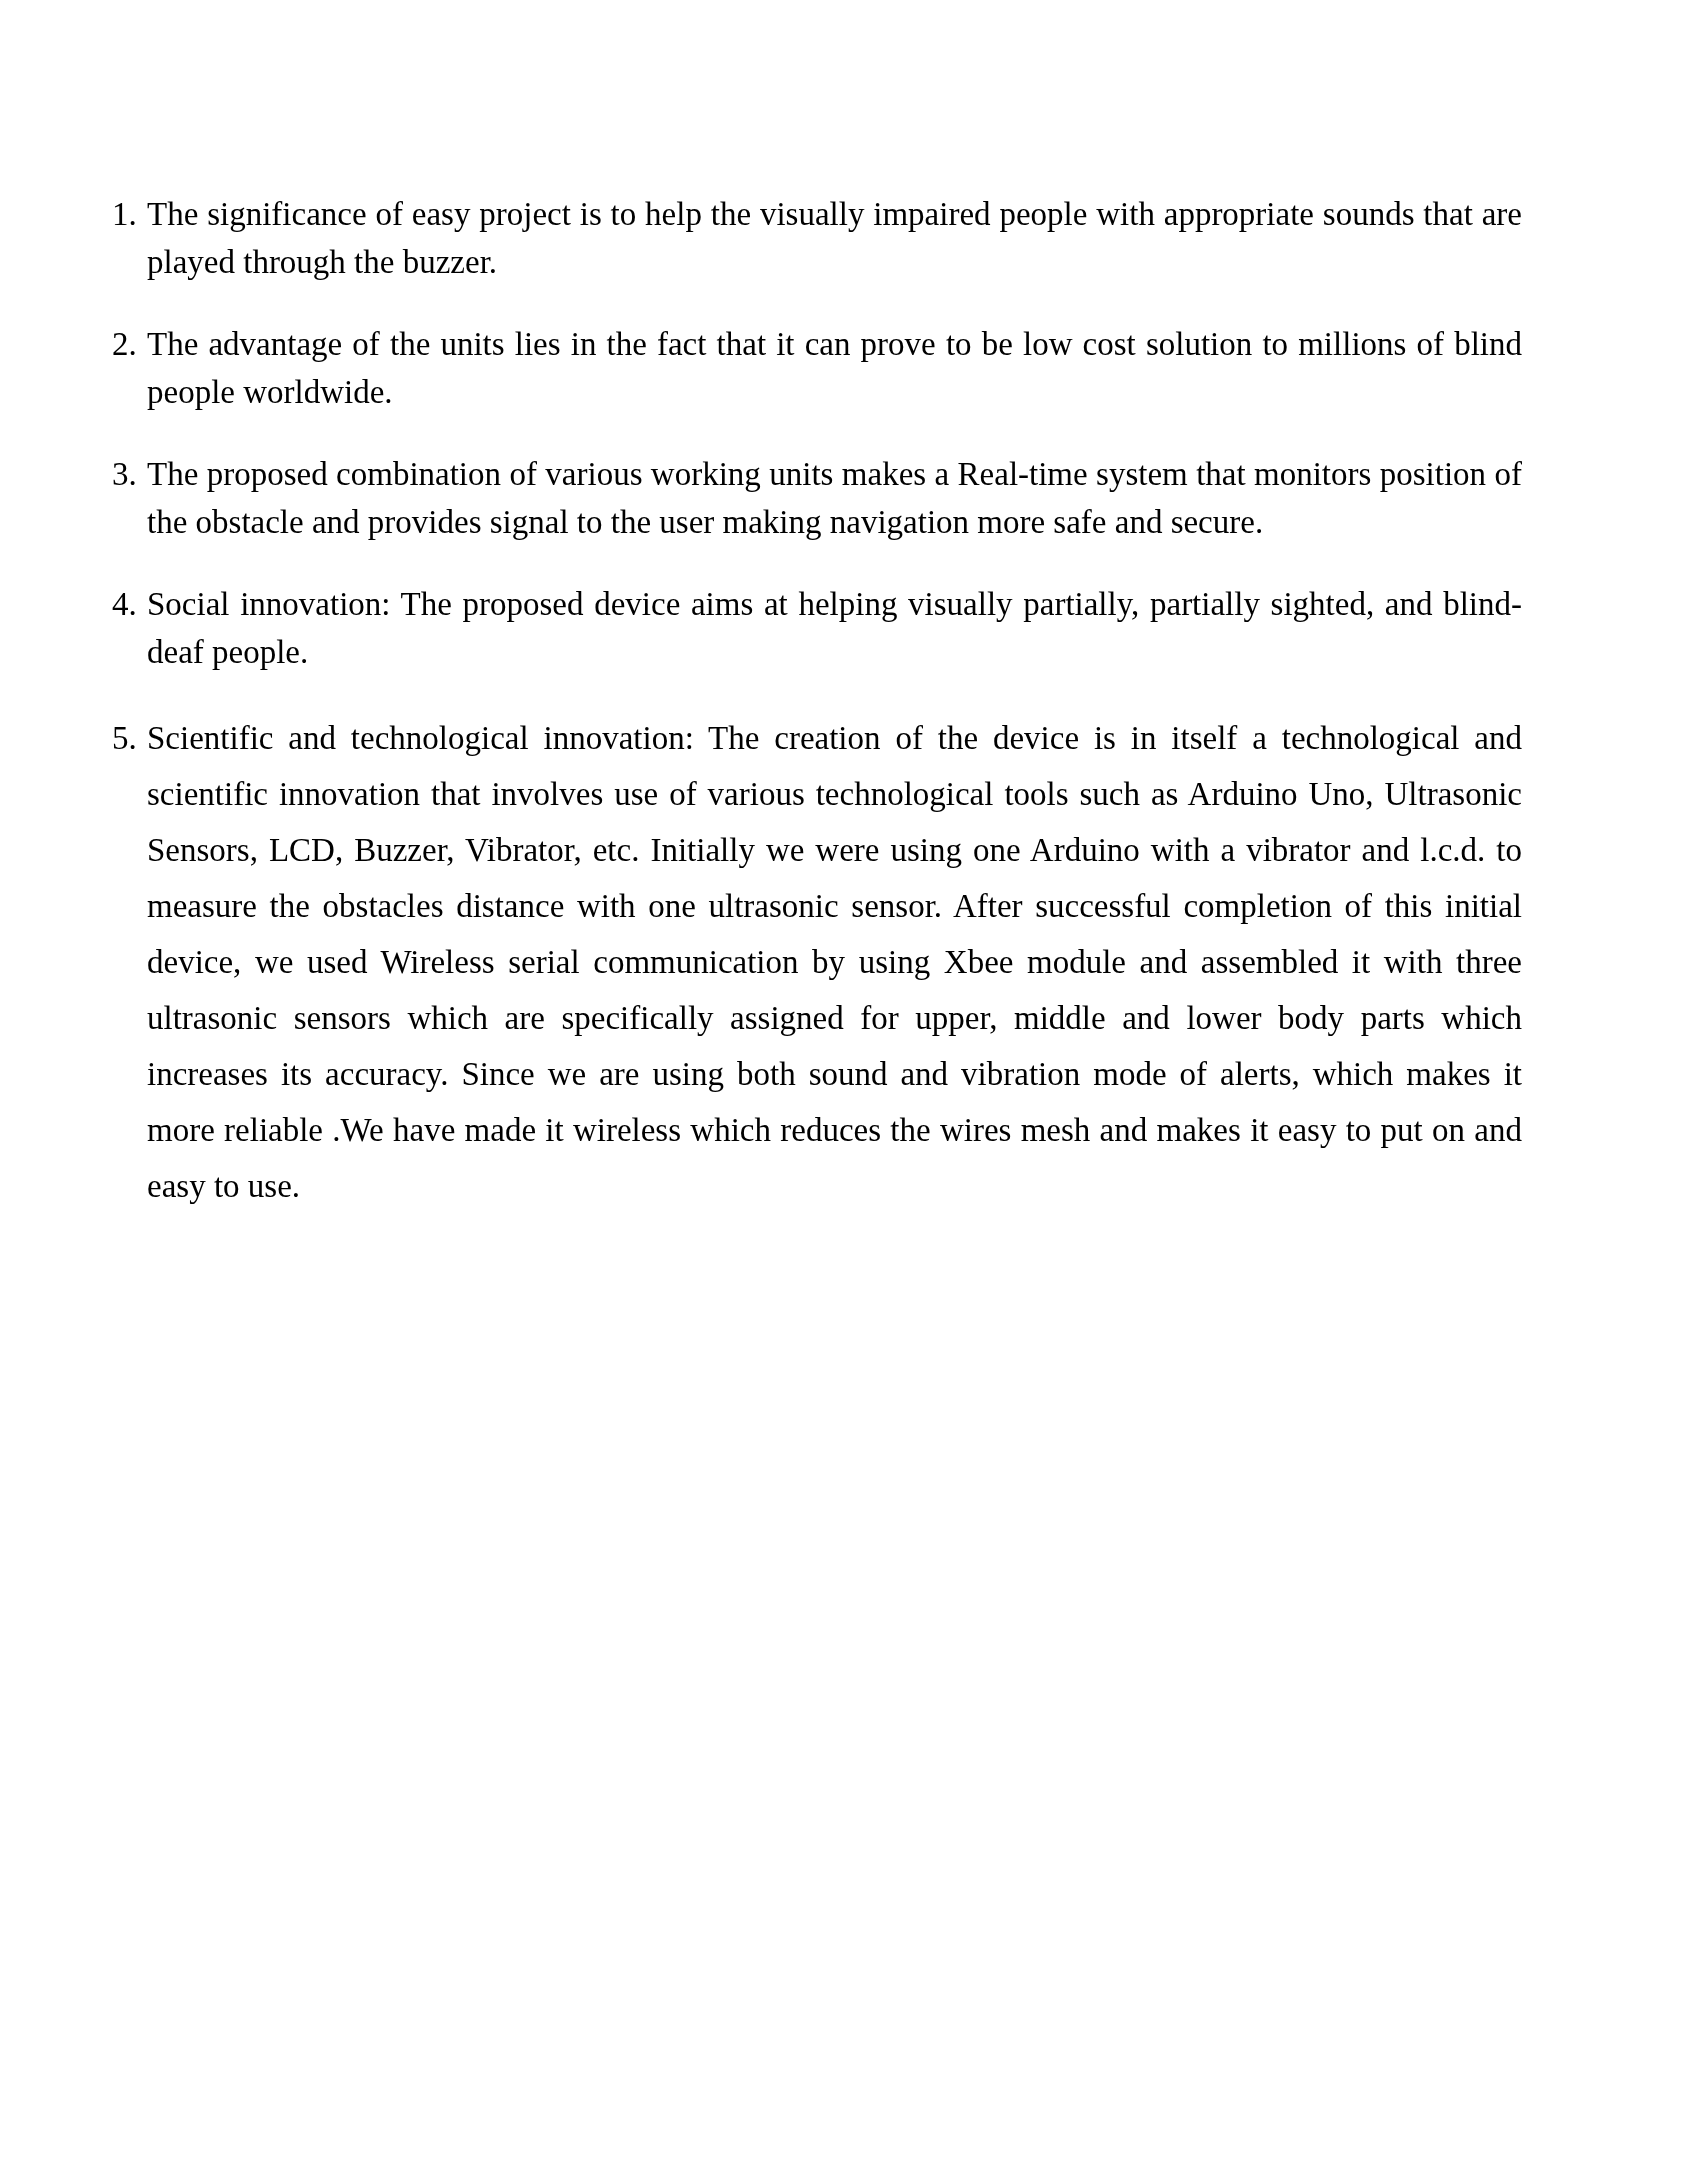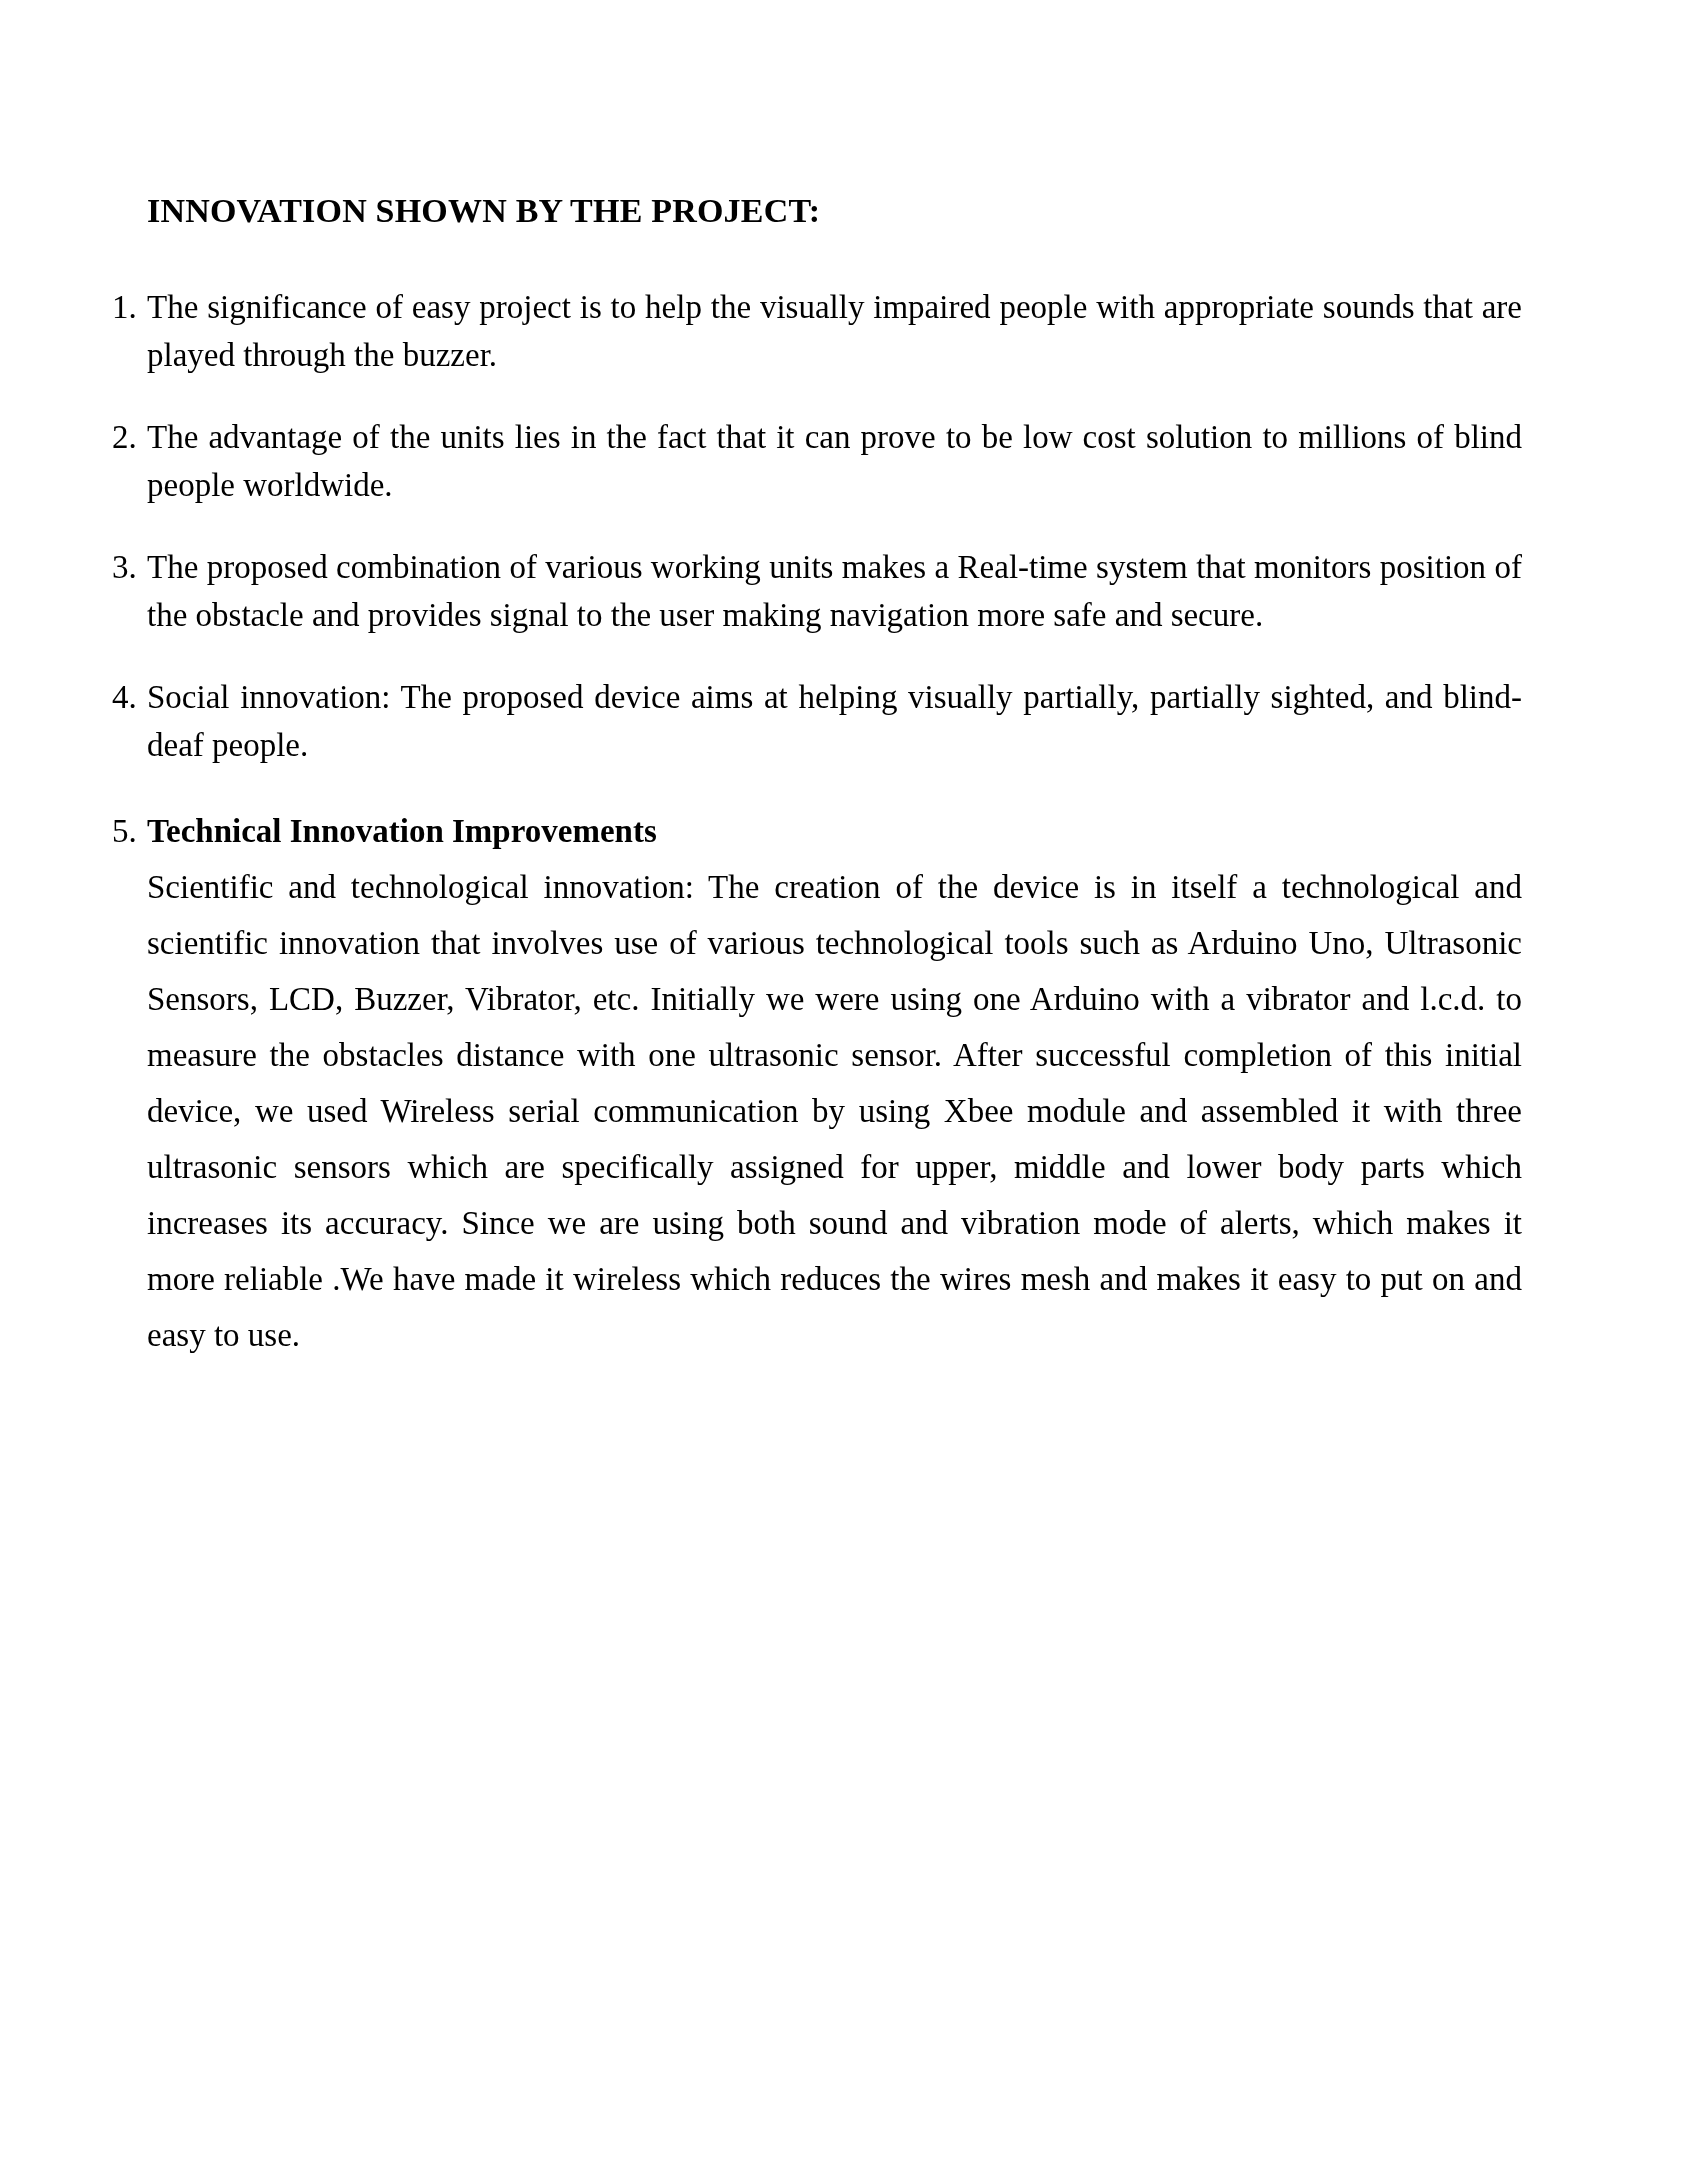--- a/index.html
+++ b/index.html
@@ -55,21 +55,20 @@
   .item-five-para {
     line-height: 56px;
     text-align: justify;
   }
 </style>
 </head>
 <body>
 
 <div class="page">
 
-  <h1 class="doc-heading">INNOVATION SHOWN BY THE PROJECT:</h1>
 
   <div class="doc-list">
 
     <div class="doc-item">
       <span class="item-num">1.</span>
       <div class="item-text">The significance of easy project is to help the visually impaired people with appropriate sounds that are played through the buzzer.</div>
     </div>
 
     <div class="doc-item">
       <span class="item-num">2.</span>
@@ -82,20 +81,19 @@
     </div>
 
     <div class="doc-item">
       <span class="item-num">4.</span>
       <div class="item-text">Social innovation: The proposed device aims at helping visually partially, partially sighted, and blind-deaf people.</div>
     </div>
 
     <div class="doc-item item-five">
       <span class="item-num">5.</span>
       <div class="item-text">
-        <div class="item-five-title">Technical Innovation Improvements</div>
         <div class="item-five-para">Scientific and technological innovation: The creation of the device is in itself a technological and scientific innovation that involves use of various technological tools such as Arduino Uno, Ultrasonic Sensors, LCD, Buzzer, Vibrator, etc. Initially we were using one Arduino with a vibrator and l.c.d. to measure the obstacles distance with one ultrasonic sensor. After successful completion of this initial device, we used Wireless serial communication by using Xbee module and assembled it with three ultrasonic sensors which are specifically assigned for upper, middle and lower body parts which increases its accuracy. Since we are using both sound and vibration mode of alerts, which makes it more reliable .We have made it wireless which reduces the wires mesh and makes it easy to put on and easy to use.</div>
       </div>
     </div>
 
   </div>
 </div>
 
 
 </body></html>

